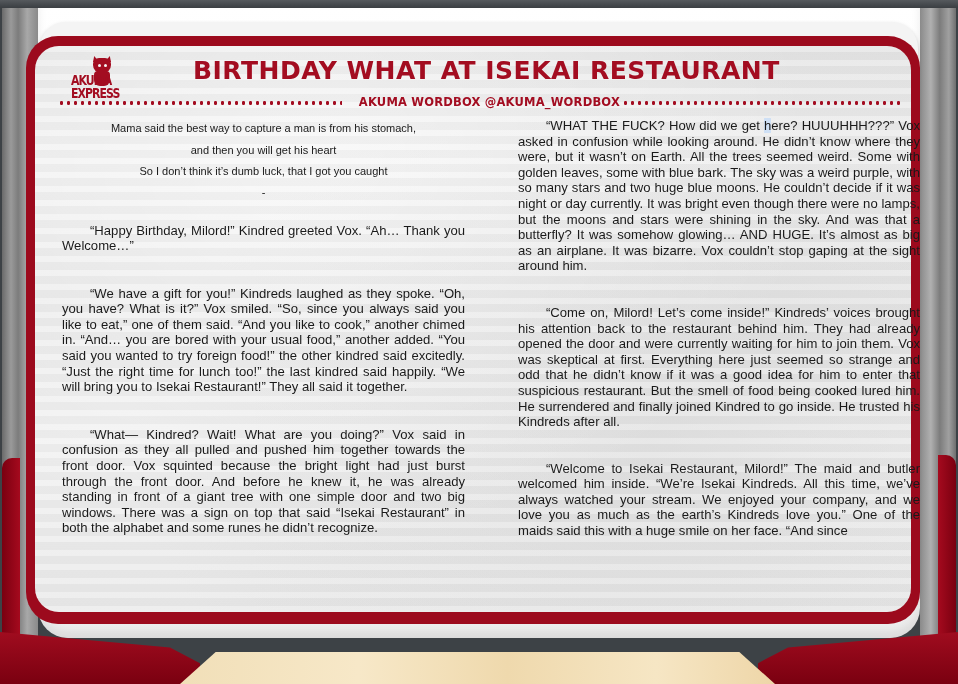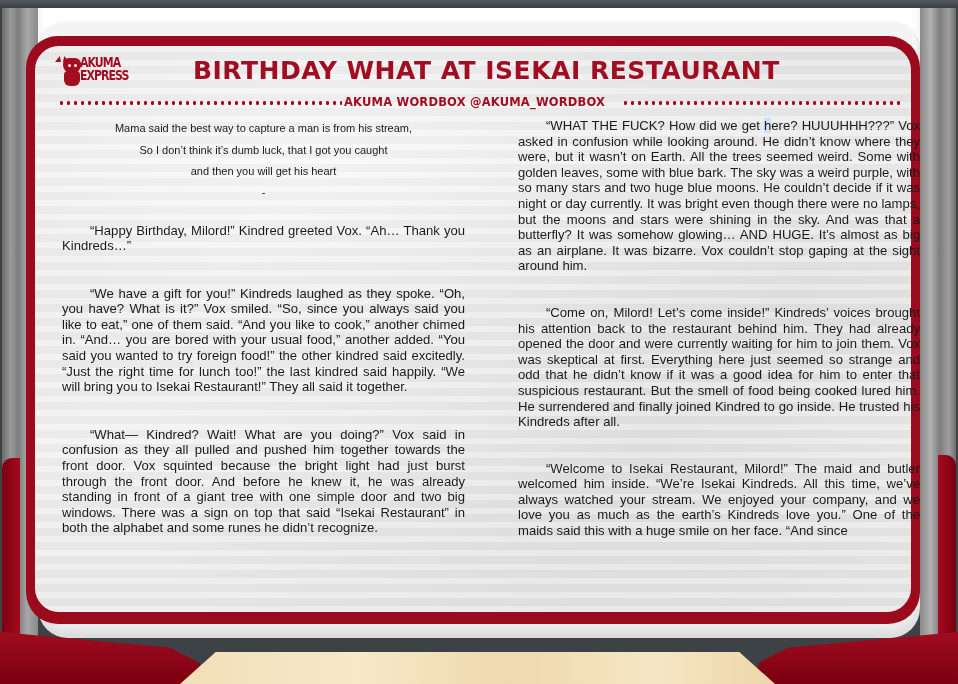--- a/index.html
+++ b/index.html
@@ -37,41 +37,41 @@
     background:#9c0a1d; border-radius:32px; }
   .panel { position:absolute; left:35px; top:46px; width:876px; height:566px;
     border-radius:24px; overflow:hidden;
     background:
       radial-gradient(ellipse at 30% 20%, rgba(255,255,255,0.6), rgba(255,255,255,0) 60%),
       radial-gradient(ellipse at 70% 70%, rgba(200,200,200,0.4), rgba(255,255,255,0) 60%),
       linear-gradient(180deg,#e2e2e2 0%,#ececec 20%,#e6e6e6 45%,#efefef 70%,#e8e8e8 100%); }
   .panel::before { content:""; position:absolute; inset:0;
     background:repeating-linear-gradient(0deg, rgba(255,255,255,0.25) 0 6px, rgba(200,200,200,0.12) 6px 14px); }
 
-  .logo { position:absolute; left:62px; top:56px; width:80px; height:36px; display:flex; align-items:flex-start; gap:18px; }
+  .logo { position:absolute; left:62px; top:56px; width:80px; height:36px; display:flex; align-items:center; gap:18px;flex-direction:column; }
   .logo-mascot { width:20px; height:32px; position:relative; }
   .logo-mascot .head { position:absolute; left:1px; top:2px; width:18px; height:15px; background:#a30d21; border-radius:6px 6px 8px 8px; }
   .logo-mascot .ear-l { position:absolute; left:1px; top:0; width:6px; height:6px; background:#a30d21; clip-path:polygon(0 100%,20% 0,100% 100%); }
   .logo-mascot .ear-r { position:absolute; right:1px; top:0; width:6px; height:6px; background:#a30d21; clip-path:polygon(0 100%,80% 0,100% 100%); }
   .logo-mascot .body { position:absolute; left:2px; top:15px; width:16px; height:15px; background:#a30d21; border-radius:4px 4px 6px 6px; }
   .logo-mascot .eye { position:absolute; top:8px; width:3px; height:3px; background:#f4f4f4; border-radius:50%; }
   .logo-text { display:flex; flex-direction:column; line-height:13px; }
   .logo-text span { font-family:"DejaVu Sans", sans-serif; font-weight:bold; color:#a30d21;
     font-size:14px; letter-spacing:-1.2px; transform:scaleX(0.78); transform-origin:left; display:block; }
 
   .title { position:absolute; left:193px; top:56px; width:580px; height:34px;
     font-family:"DejaVu Sans", sans-serif; font-weight:bold; font-size:25px; color:#a30d21;
     letter-spacing:0.5px; white-space:nowrap; }
   .dots-left { position:absolute; left:58px; top:100px; width:284px; height:6px;
     background:radial-gradient(circle,#a30d21 1.7px,transparent 2px) 0 0/7px 6px repeat-x; }
   .dots-right { position:absolute; left:622px; top:100px; width:282px; height:6px;
     background:radial-gradient(circle,#a30d21 1.7px,transparent 2px) 0 0/7px 6px repeat-x; }
   .byline { position:absolute; left:344px; top:95px; width:276px; height:16px;
     font-family:"DejaVu Sans", sans-serif; font-weight:bold; font-size:11.5px; color:#a30d21;
-    text-align:left; white-space:nowrap; letter-spacing:0.2px; }
+    text-align:right; white-space:nowrap; letter-spacing:0.2px; }
 
   .col { position:absolute; color:#1a1a1a; font-size:13.1px; line-height:15.6px; text-align:justify; }
   .col-left { left:62px; top:118px; width:403px; }
   .col-right { left:518px; top:118px; width:402px; }
   .poem { text-align:center; font-size:11px; line-height:21.5px; }
   .poem-sep { text-align:center; font-size:11px; line-height:14px; margin-top:2px; margin-bottom:24px; }
   .para { text-indent:28px; margin:0 0 32px 0; }
   .col-right .para { margin-bottom:31px; }
   .hl { background:#cfe0f5; }
 </style>
@@ -106,26 +106,26 @@
   </div>
 </div>
 
 <div class="title">BIRTHDAY WHAT AT ISEKAI RESTAURANT</div>
 <div class="dots-left"></div>
 <div class="byline">AKUMA WORDBOX @AKUMA_WORDBOX</div>
 <div class="dots-right"></div>
 
 <div class="col col-left">
   <div class="poem">
-    <div>Mama said the best way to capture a man is from his stream,</div>
+    <div>Mama said the best way to capture a man is from his stomach,</div>
+    <div>and then you will get his heart</div>
     <div>So I don’t think it’s dumb luck, that I got you caught</div>
-    <div>and then you will get his heart</div>
   </div>
   <div class="poem-sep">-</div>
-  <p class="para">“Happy Birthday, Milord!” Kindred greeted Vox. “Ah… Thank you Kindreds…”</p>
+  <p class="para">“Happy Birthday, Milord!” Kindred greeted Vox. “Ah… Thank you Welcome…”</p>
   <p class="para">“We have a gift for you!” Kindreds laughed as they spoke. “Oh, you have? What is it?” Vox smiled. “So, since you always said you like to eat,” one of them said. “And you like to cook,” another chimed in. “And… you are bored with your usual food,” another added. “You said you wanted to try foreign food!” the other kindred said excitedly. “Just the right time for lunch too!” the last kindred said happily. “We will bring you to Isekai Restaurant!” They all said it together.</p>
   <p class="para">“What— Kindred? Wait! What are you doing?” Vox said in confusion as they all pulled and pushed him together towards the front door. Vox squinted because the bright light had just burst through the front door. And before he knew it, he was already standing in front of a giant tree with one simple door and two big windows. There was a sign on top that said “Isekai Restaurant” in both the alphabet and some runes he didn’t recognize.</p>
 </div>
 
 <div class="col col-right">
   <p class="para"><span>“WHAT THE FUCK? How did we get </span><span class="hl">h</span><span>ere? HUUUHHH???” Vox asked in confusion while looking around. He didn’t know where they were, but it wasn’t on Earth. All the trees seemed weird. Some with golden leaves, some with blue bark. The sky was a weird purple, with so many stars and two huge blue moons. He couldn’t decide if it was night or day currently. It was bright even though there were no lamps, but the moons and stars were shining in the sky. And was that a butterfly? It was somehow glowing… AND HUGE. It’s almost as big as an airplane. It was bizarre. Vox couldn’t stop gaping at the sight around him.</span></p>
   <p class="para">“Come on, Milord! Let’s come inside!” Kindreds’ voices brought his attention back to the restaurant behind him. They had already opened the door and were currently waiting for him to join them. Vox was skeptical at first. Everything here just seemed so strange and odd that he didn’t know if it was a good idea for him to enter that suspicious restaurant. But the smell of food being cooked lured him. He surrendered and finally joined Kindred to go inside. He trusted his Kindreds after all.</p>
   <p class="para">“Welcome to Isekai Restaurant, Milord!” The maid and butler welcomed him inside. “We’re Isekai Kindreds. All this time, we’ve always watched your stream. We enjoyed your company, and we love you as much as the earth’s Kindreds love you.” One of the maids said this with a huge smile on her face. “And since</p>
 </div>
 

